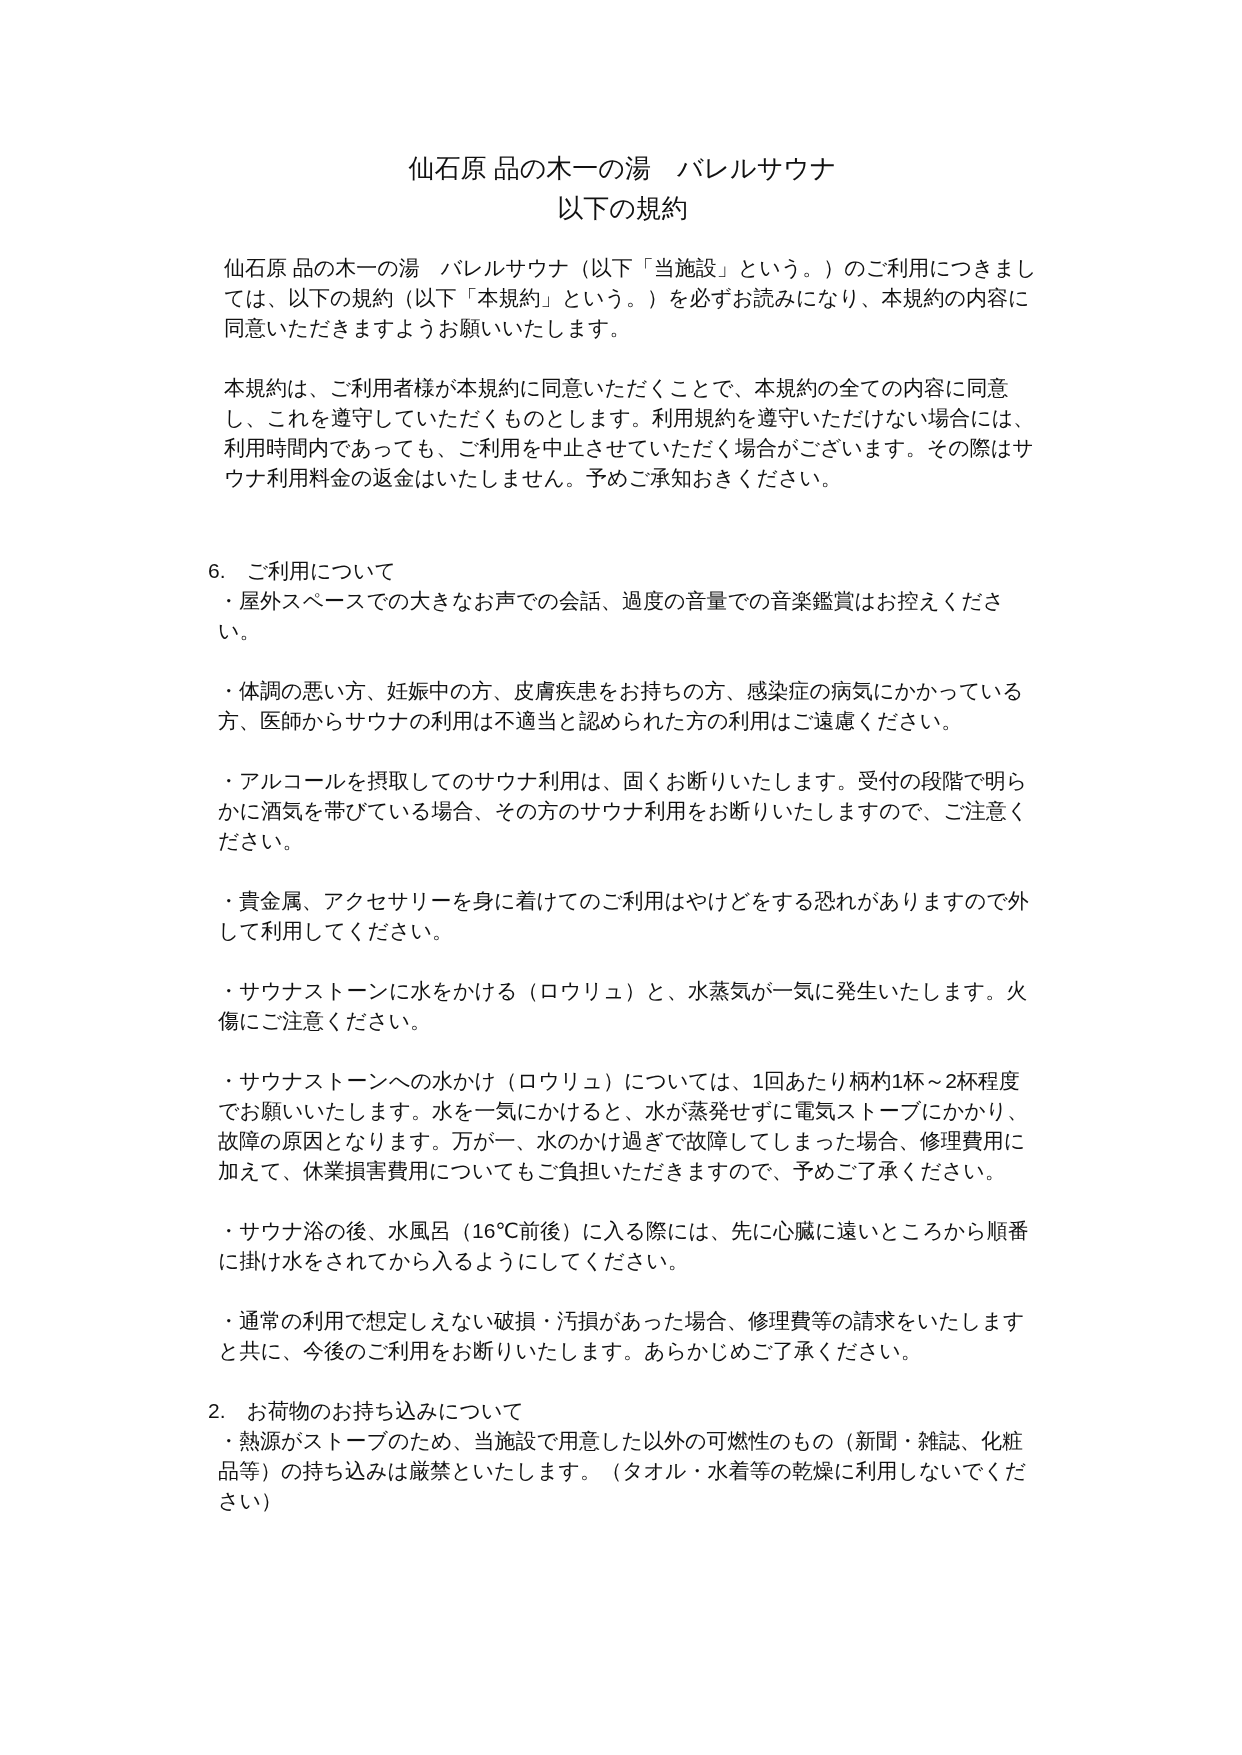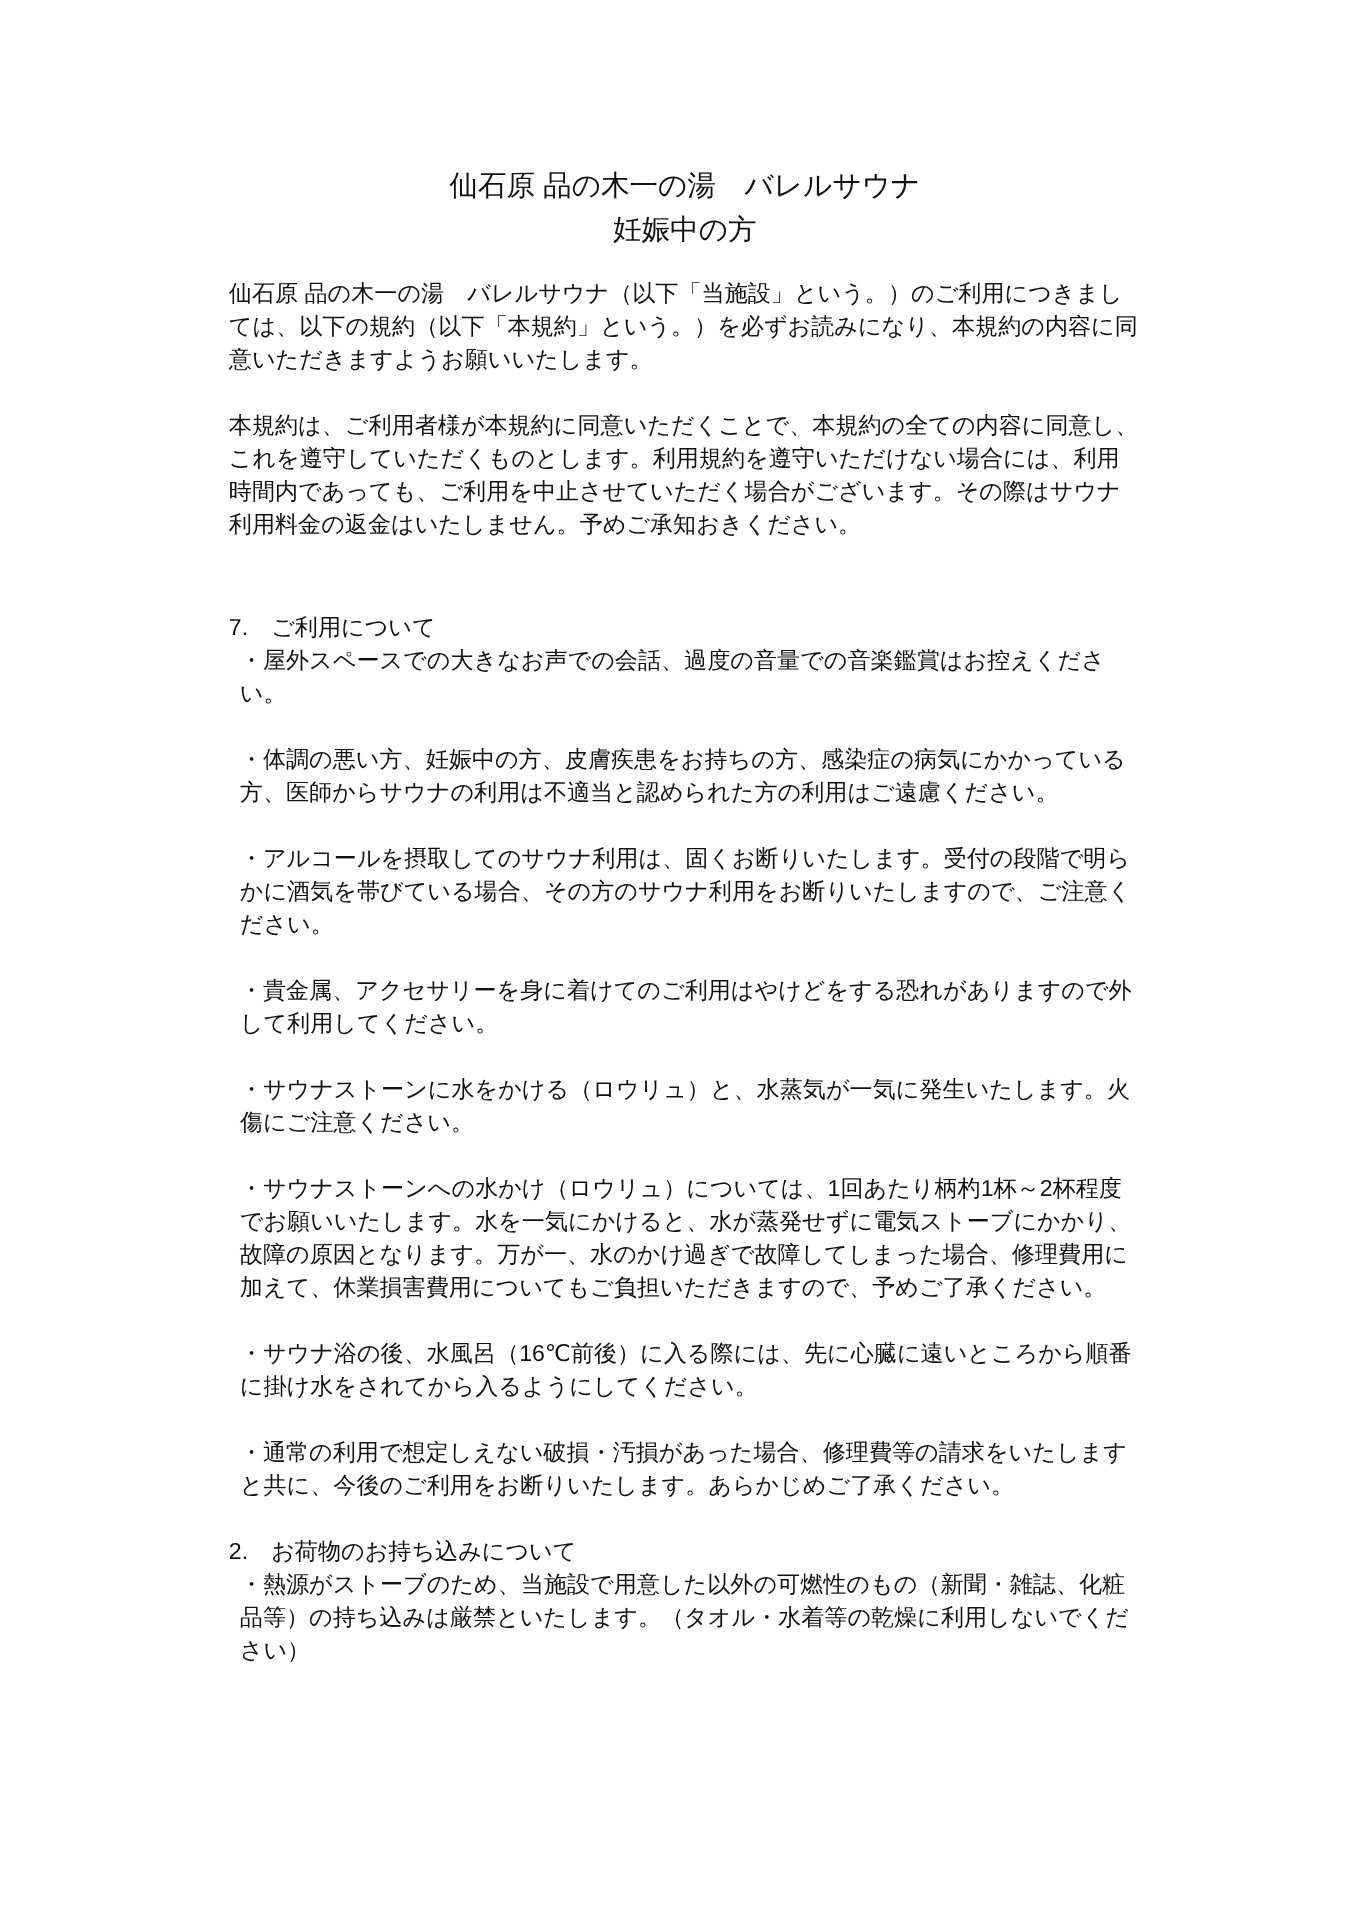--- a/index.html
+++ b/index.html
@@ -23,21 +23,21 @@
     text-align: center;
     font-size: 26px;
     line-height: 40px;
     color: #111111;
   }
   .body-text {
     font-size: 21px;
     line-height: 30px;
   }
   p.para {
-    margin: 30px 0 0 0;
+    margin: 30px 0 0 16px;
   }
   p.para.first-para {
     margin-top: 25px;
   }
   .section-heading {
     margin: 30px 0 0 0;
   }
   .section-heading.big-gap {
     margin-top: 63px;
   }
@@ -48,30 +48,30 @@
     margin-top: 0;
   }
 </style>
 </head>
 <body>
 
 <div class="page">
 
   <div class="title-block">
     <div>仙石原 品の木一の湯　バレルサウナ</div>
-    <div>妊娠中の方</div>
+    <div>以下の規約</div>
   </div>
 
   <div class="body-text">
 
     <p class="para first-para">仙石原 品の木一の湯　バレルサウナ（以下「当施設」という。）のご利用につきましては、以下の規約（以下「本規約」という。）を必ずお読みになり、本規約の内容に同意いただきますようお願いいたします。</p>
     <p class="para">本規約は、ご利用者様が本規約に同意いただくことで、本規約の全ての内容に同意し、これを遵守していただくものとします。利用規約を遵守いただけない場合には、利用時間内であっても、ご利用を中止させていただく場合がございます。その際はサウナ利用料金の返金はいたしません。予めご承知おきください。</p>
 
     <div>
-      <p class="section-heading big-gap">7.　ご利用について</p>
+      <p class="section-heading big-gap">6.　ご利用について</p>
       <p class="item first-item">・屋外スペースでの大きなお声での会話、過度の音量での音楽鑑賞はお控えください。</p>
       <p class="item">・体調の悪い方、妊娠中の方、皮膚疾患をお持ちの方、感染症の病気にかかっている方、医師からサウナの利用は不適当と認められた方の利用はご遠慮ください。</p>
       <p class="item">・アルコールを摂取してのサウナ利用は、固くお断りいたします。受付の段階で明らかに酒気を帯びている場合、その方のサウナ利用をお断りいたしますので、ご注意ください。</p>
       <p class="item">・貴金属、アクセサリーを身に着けてのご利用はやけどをする恐れがありますので外して利用してください。</p>
       <p class="item">・サウナストーンに水をかける（ロウリュ）と、水蒸気が一気に発生いたします。火傷にご注意ください。</p>
       <p class="item">・サウナストーンへの水かけ（ロウリュ）については、1回あたり柄杓1杯～2杯程度でお願いいたします。水を一気にかけると、水が蒸発せずに電気ストーブにかかり、故障の原因となります。万が一、水のかけ過ぎで故障してしまった場合、修理費用に加えて、休業損害費用についてもご負担いただきますので、予めご了承ください。</p>
       <p class="item">・サウナ浴の後、水風呂（16℃前後）に入る際には、先に心臓に遠いところから順番に掛け水をされてから入るようにしてください。</p>
       <p class="item">・通常の利用で想定しえない破損・汚損があった場合、修理費等の請求をいたしますと共に、今後のご利用をお断りいたします。あらかじめご了承ください。</p>
     </div>
 

